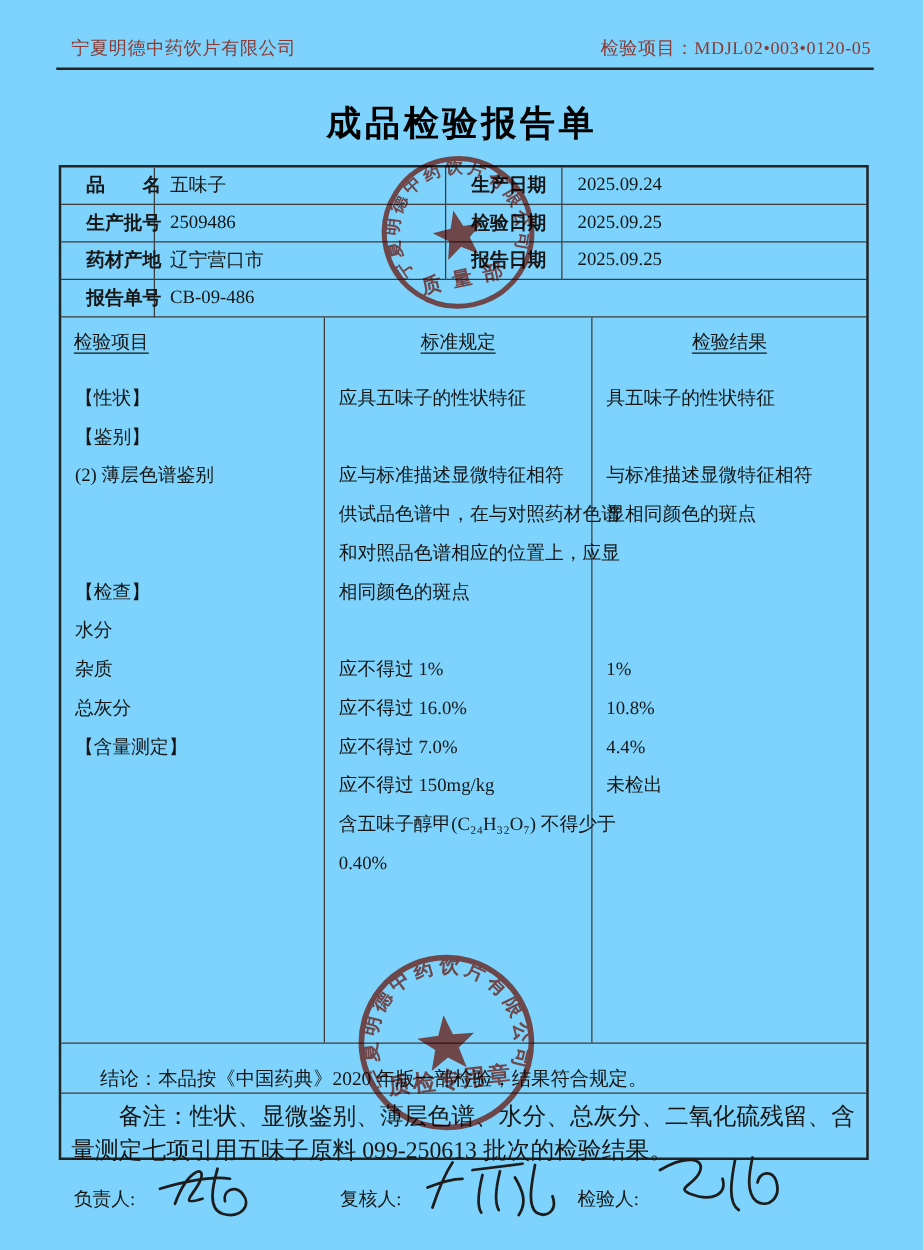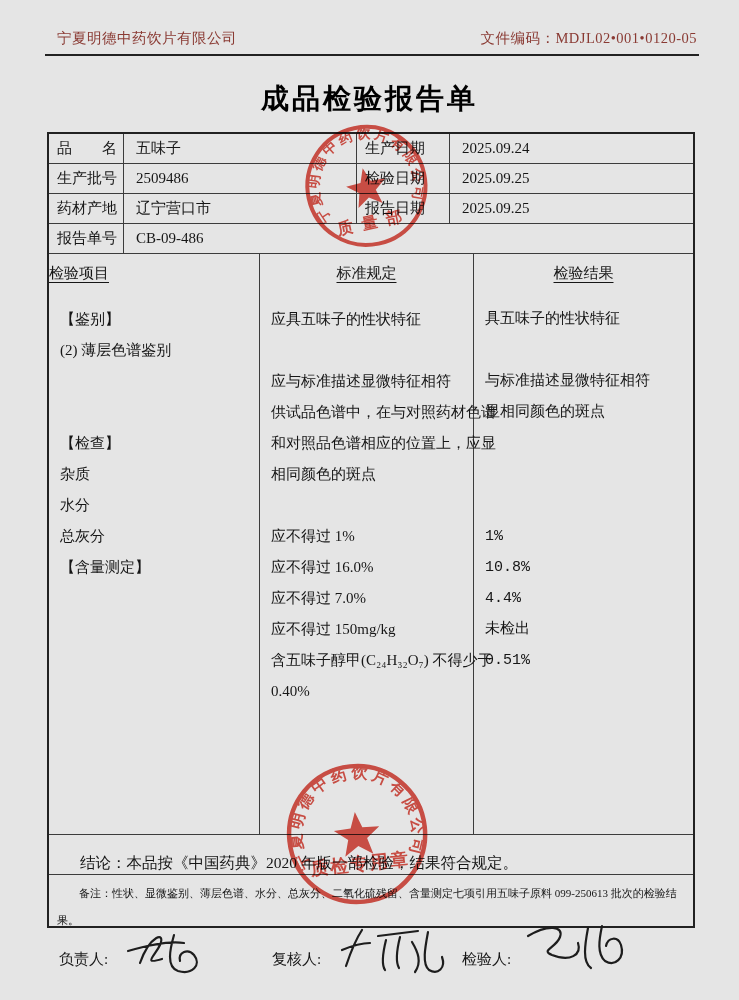--- a/index.html
+++ b/index.html
@@ -3,21 +3,21 @@
 <meta charset="utf-8">
 <style>
   :root{
     --header-text:#8a3a33;
     --stamp-red:#d8372b;
     --ink:#161616;
     --border:#3c3c3c;
   }
   html,body{margin:0;padding:0;background:#ffffff;}
   .page{
-    position:relative;width:739px;height:1000px;background:#e5e5e5;
+    position:relative;width:739px;height:1000px;background:#7dd3fc;
     font-family:"Liberation Serif","DejaVu Serif",serif;color:var(--ink);
     overflow:hidden;
   }
   
   .doc-header{
     position:absolute;top:29px;left:57px;right:42px;
     display:flex;justify-content:space-between;
     font-size:14.5px;color:var(--header-text);letter-spacing:.5px;
   }
   .header-rule{position:absolute;top:54px;left:45px;right:40px;height:2px;background:#222;}
@@ -32,48 +32,48 @@
     border:2px solid #222;box-sizing:border-box;
   }
   .info-grid{
     display:grid;grid-template-columns:75px 233px 93px 1fr;grid-auto-rows:30px;
   }
   .cell{
     box-sizing:border-box;height:100%;display:flex;align-items:center;
     font-size:15px;border-bottom:1px solid var(--border);border-right:1px solid var(--border);
     white-space:nowrap;overflow:visible;
   }
-  .cell.label{padding-left:8px;}
+  .cell.label{padding-left:20px;font-weight:bold;}
   .cell.value{padding-left:12px;}
   .cell.c-last{border-right:none;}
   .cell.span3{grid-column:2/5;border-right:none;}
   
   .spec-section{display:flex;height:581px;border-bottom:1px solid var(--border);box-sizing:border-box;}
   .spec-col{box-sizing:border-box;border-right:1px solid var(--border);}
   .spec-col:nth-child(1){width:211px;}
   .spec-col:nth-child(2){width:214px;}
-  .spec-col:nth-child(3){flex:1;border-right:none;font-family:Liberation Mono, monospace;}
+  .spec-col:nth-child(3){flex:1;border-right:none;}
   .spec-head{
     padding-top:10px;height:26px;text-align:center;font-size:15px;
     text-decoration:underline;text-underline-offset:4px;
   }
-  .spec-col:nth-child(1) .spec-head{text-align:left;}
+  .spec-col:nth-child(1) .spec-head{text-align:left;padding-left:10px;}
   .spec-lines{padding-top:14px;}
   .spec-line{
     line-height:31px;height:31px;font-size:15px;padding-left:11px;padding-right:6px;
     white-space:nowrap;overflow:visible;
   }
   
   .conclusion-row{
     height:40px;box-sizing:border-box;border-bottom:1px solid var(--border);
     display:flex;align-items:flex-end;
   }
   .conclusion-row p{margin:0;font-size:15.5px;text-indent:2em;}
   .remark-row{box-sizing:border-box;padding:5px 8px 0 8px;}
-  .remark-row p{margin:0;font-size:11px;line-height:27px;text-indent:2em;}
+  .remark-row p{margin:0;font-size:19px;line-height:27px;text-indent:2em;}
   
   .sign-label{position:absolute;font-size:15px;white-space:nowrap;}
   .sig{position:absolute;}
   .sig path{fill:none;stroke:#1d1d1d;stroke-width:2.2;stroke-linecap:round;stroke-linejoin:round;}
   
   .stamp{position:absolute;mix-blend-mode:multiply;opacity:.85;}
   .stamp-1{left:286px;top:104px;transform:rotate(-12deg);}
   .stamp-2{left:272px;top:748px;transform:rotate(-6deg);}
   .stamp-ring{fill:none;stroke:var(--stamp-red);}
   .stamp-star{fill:var(--stamp-red);}
@@ -82,21 +82,21 @@
     font-weight:bold;text-anchor:middle;
   }
 </style>
 </head>
 <body>
 
 <div class="page">
 
   <div class="doc-header">
     <span>宁夏明德中药饮片有限公司</span>
-    <span><span>文件编码：</span><span>MDJL02•001•0120-05</span></span>
+    <span><span>检验项目：</span><span>MDJL02•003•0120-05</span></span>
   </div>
   <div class="header-rule"></div>
 
   <h1 class="title">成品检验报告单</h1>
 
   <div class="report-table">
     <div class="info-grid">
         <div class="cell label">品　　名</div>
         <div class="cell value">五味子</div>
         <div class="cell label">生产日期</div>
@@ -110,27 +110,28 @@
         <div class="cell label">报告日期</div>
         <div class="cell value c-last">2025.09.25</div>
         <div class="cell label">报告单号</div>
         <div class="cell value span3">CB-09-486</div>
       </div>
 
     <div class="spec-section">
       <div class="spec-col">
         <div class="spec-head">检验项目</div>
         <div class="spec-lines">
+            <div class="spec-line">【性状】</div>
             <div class="spec-line">【鉴别】</div>
             <div class="spec-line">(2) 薄层色谱鉴别</div>
             <div class="spec-line">&nbsp;</div>
             <div class="spec-line">&nbsp;</div>
             <div class="spec-line">【检查】</div>
+            <div class="spec-line">水分</div>
             <div class="spec-line">杂质</div>
-            <div class="spec-line">水分</div>
             <div class="spec-line">总灰分</div>
             <div class="spec-line">【含量测定】</div>
             <div class="spec-line">&nbsp;</div>
           </div>
       </div>
       <div class="spec-col">
         <div class="spec-head">标准规定</div>
         <div class="spec-lines">
             <div class="spec-line">应具五味子的性状特征</div>
             <div class="spec-line">&nbsp;</div>
@@ -154,21 +155,20 @@
             <div class="spec-line">&nbsp;</div>
             <div class="spec-line">与标准描述显微特征相符</div>
             <div class="spec-line">显相同颜色的斑点</div>
             <div class="spec-line">&nbsp;</div>
             <div class="spec-line">&nbsp;</div>
             <div class="spec-line">&nbsp;</div>
             <div class="spec-line">1%</div>
             <div class="spec-line">10.8%</div>
             <div class="spec-line">4.4%</div>
             <div class="spec-line">未检出</div>
-            <div class="spec-line">0.51%</div>
             <div class="spec-line">&nbsp;</div>
           </div>
       </div>
     </div>
 
     <div class="conclusion-row">
       <p>结论：本品按《中国药典》2020 年版一部检验，结果符合规定。</p>
     </div>
     <div class="remark-row">
       <p>备注：性状、显微鉴别、薄层色谱、水分、总灰分、二氧化硫残留、含量测定七项引用五味子原料 099-250613 批次的检验结果。</p>

